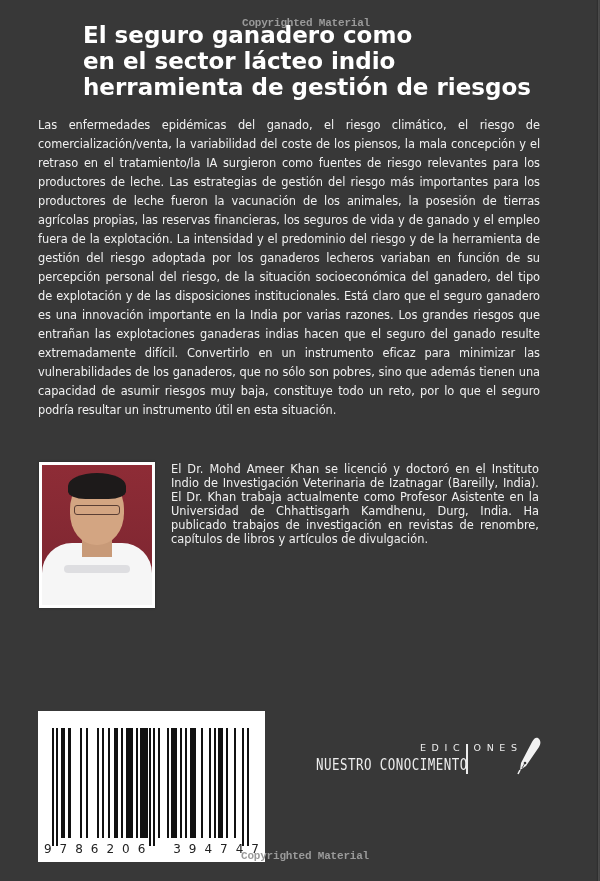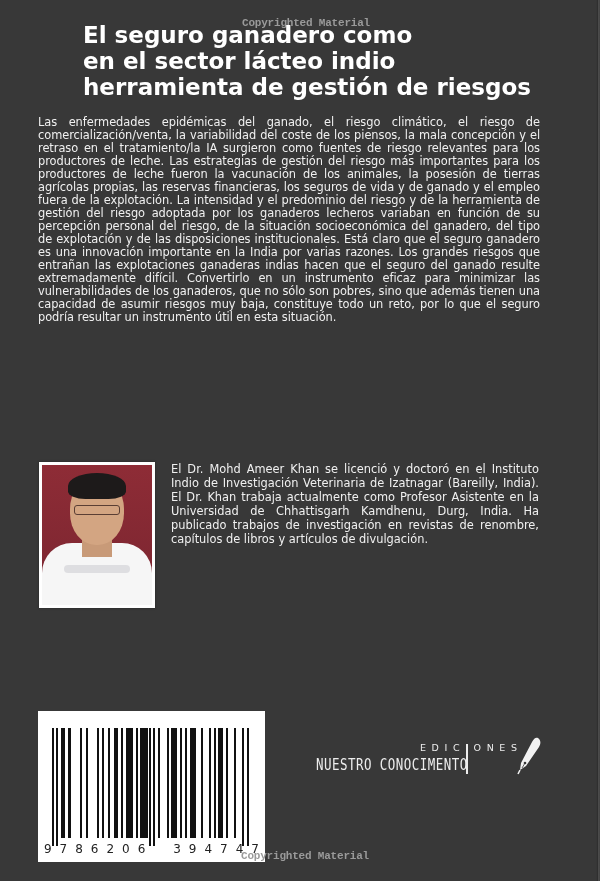--- a/index.html
+++ b/index.html
@@ -31,21 +31,21 @@
     font-weight: bold;
     font-size: 23px;
     line-height: 26px;
     color: #ffffff;
     margin-left: 44px;
   }
   .blurb {
     position: absolute;
     left: 38px; top: 116px; width: 502px;
     font-size: 11.4px;
-    line-height: 13px;
+    line-height: 19px;
     text-align: justify;
     color: #f0f0f0;
     letter-spacing: -0.05px;
   }
   .author-photo {
     position: absolute;
     left: 39px; top: 462px; width: 116px; height: 146px;
     background: #fff;
     padding: 3px;
     box-shadow: 0 0 2px #222;

